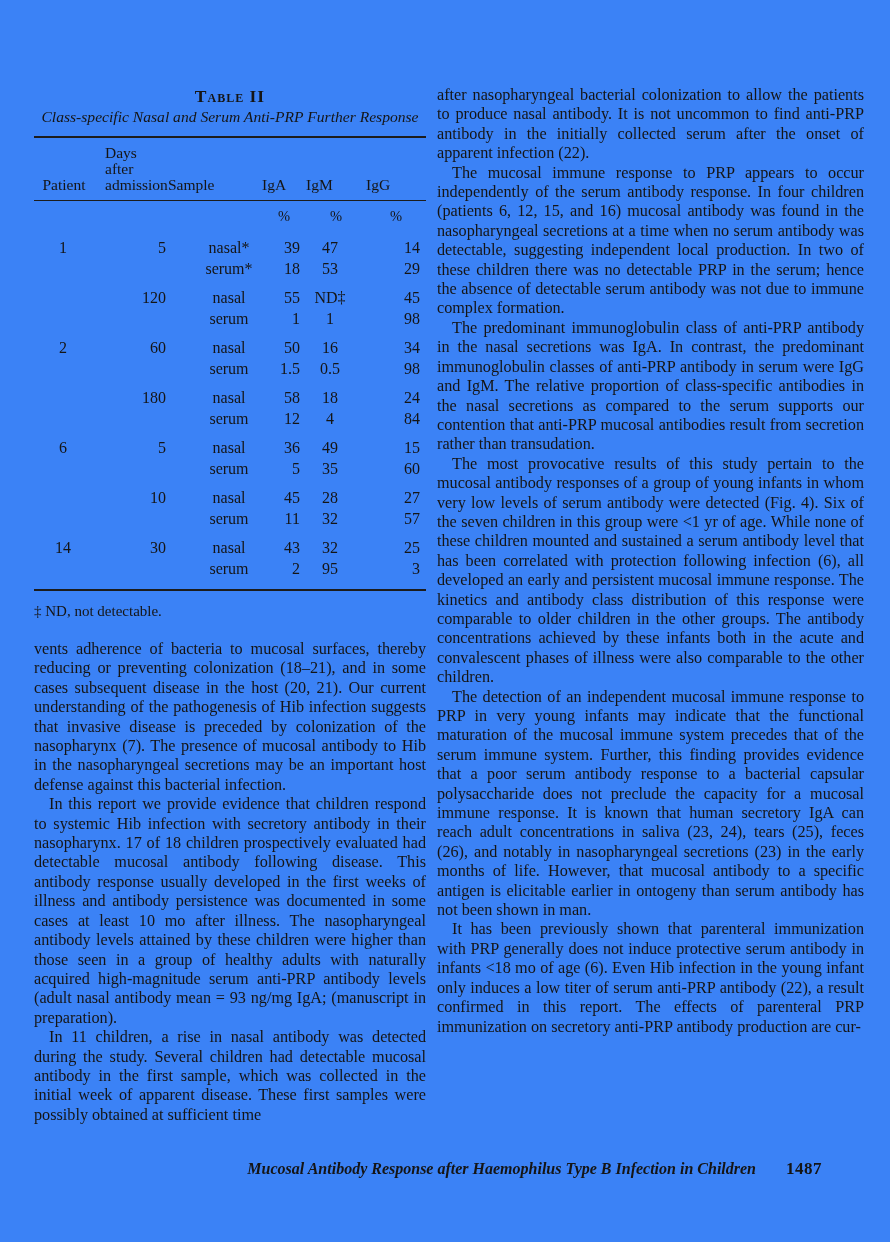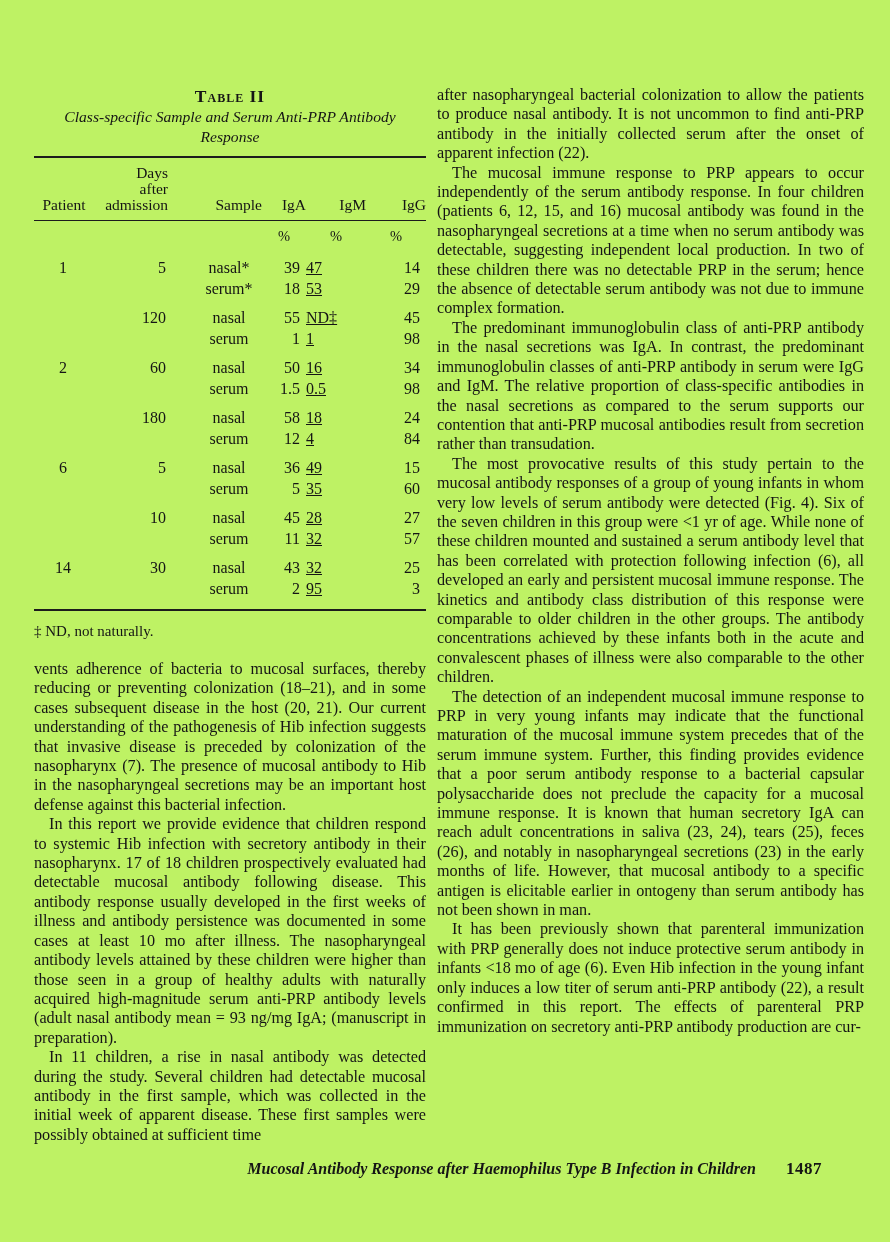--- a/index.html
+++ b/index.html
@@ -1,19 +1,19 @@
 <!DOCTYPE html>
 <html lang="en"><head>
 <meta charset="utf-8">
 <style>
   html,body{margin:0;padding:0;background:#e8e8e8;}
   .page{
     position:relative;
     width:890px;height:1242px;
-    background:#bef264;
+    background:#3b82f6;
     font-family:"Liberation Serif", serif;
     color:#151515;
     overflow:hidden;
     margin:0 auto;
   }
   
   .col{position:absolute;top:86px;}
   .col-left{left:34px;width:392px;}
   .col-right{left:437px;width:427px;}
 
@@ -37,34 +37,34 @@
   .table-head{
     margin-top:9px;
     border-top:2px solid #1c1c1c;
     border-bottom:1.5px solid #1c1c1c;
     padding:7px 0 7px 0;
     font-size:15.5px;
     align-items:end;
   }
   .th{line-height:16px;}
   .th.c0{text-align:center;padding-left:2px;}
-  .th.c1{text-align:right;padding-left:13px;}
-  .th.c2,.th.c3,.th.c4,.th.c5{text-align:right;}
+  .th.c1{text-align:left;padding-left:13px;}
+  .th.c2,.th.c3,.th.c4,.th.c5{text-align:left;}
   .units-row{padding-top:7px;height:23px;font-size:14.5px;}
   .ucell{text-align:center;}
   .table-body{border-bottom:2px solid #1c1c1c;padding-bottom:10px;}
   .trow{height:21px;line-height:21px;font-size:16px;}
   .trow.gap{margin-top:8px;}
   .trow.first{margin-top:6px;}
   .tcell{white-space:nowrap;}
   .tcell.c0{text-align:center;}
   .tcell.c1{text-align:right;padding-right:2px;}
   .tcell.c2{text-align:center;padding-left:28px;}
   .tcell.c3{text-align:right;padding-right:6px;}
-  .tcell.c4{text-align:left;padding-right:12px;text-decoration:underline;}
+  .tcell.c4{text-align:center;padding-right:12px;}
   .tcell.c5{text-align:right;padding-right:6px;}
 
   .footnotes{margin-top:11px;font-size:15px;line-height:19px;}
   .footnote{text-align:justify;}
 
   
   .body-text{text-align:justify;font-size:16.2px;line-height:19.4px;}
   .left-body{margin-top:19px;}
   .para{margin:0;padding:0;}
   .para.indent{text-indent:15px;}
@@ -84,21 +84,21 @@
 </style>
 </head>
 <body>
 
 <div class="page">
 
   <div class="col col-left">
 
     <div class="table-block">
       <div class="table-label">Table II</div>
-      <div class="table-caption">Class-specific Sample and Serum Anti-PRP Antibody Response</div>
+      <div class="table-caption">Class-specific Nasal and Serum Anti-PRP Further Response</div>
 
       <div class="tgrid table-head">
         <div class="th c0">Patient</div>
         <div class="th c1">Days after admission</div>
         <div class="th c2">Sample</div>
         <div class="th c3">IgA</div>
         <div class="th c4">IgM</div>
         <div class="th c5">IgG</div>
       </div>
 
@@ -221,21 +221,21 @@
               <div class="tcell c1"></div>
               <div class="tcell c2">serum</div>
               <div class="tcell c3">2</div>
               <div class="tcell c4">95</div>
               <div class="tcell c5">3</div>
             </div>
           </div>
       </div>
 
       <div class="footnotes" id="footnotes">
-          <div class="footnote">‡ ND, not naturally.</div>
+          <div class="footnote">‡ ND, not detectable.</div>
         </div>
     </div>
 
     <div class="body-text left-body" id="left-paragraphs">
         <p class="para">vents adherence of bacteria to mucosal surfaces, thereby reducing or preventing colonization (18–21), and in some cases subsequent disease in the host (20, 21). Our current understanding of the pathogenesis of Hib infection suggests that invasive disease is preceded by colonization of the nasopharynx (7). The presence of mucosal antibody to Hib in the nasopharyngeal secretions may be an important host defense against this bacterial infection.</p>
         <p class="para indent">In this report we provide evidence that children respond to systemic Hib infection with secretory antibody in their nasopharynx. 17 of 18 children prospectively evaluated had detectable mucosal antibody following disease. This antibody response usually developed in the first weeks of illness and antibody persistence was documented in some cases at least 10 mo after illness. The nasopharyngeal antibody levels attained by these children were higher than those seen in a group of healthy adults with naturally acquired high-magnitude serum anti-PRP antibody levels (adult nasal antibody mean = 93 ng/mg IgA; (manuscript in preparation).</p>
         <p class="para indent">In 11 children, a rise in nasal antibody was detected during the study. Several children had detectable mucosal antibody in the first sample, which was collected in the initial week of apparent disease. These first samples were possibly obtained at sufficient time</p>
       </div>
   </div>
 

